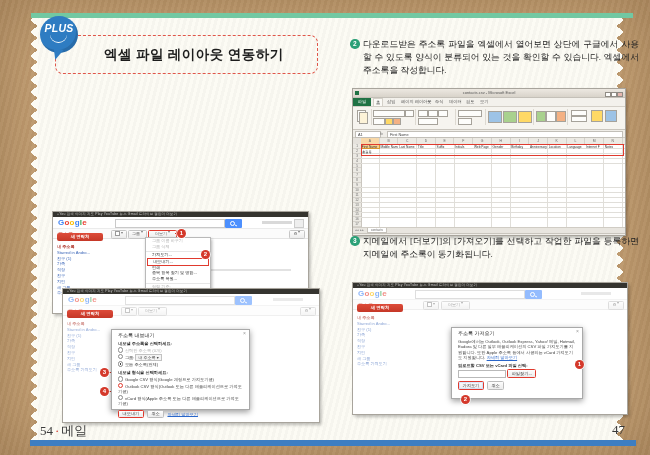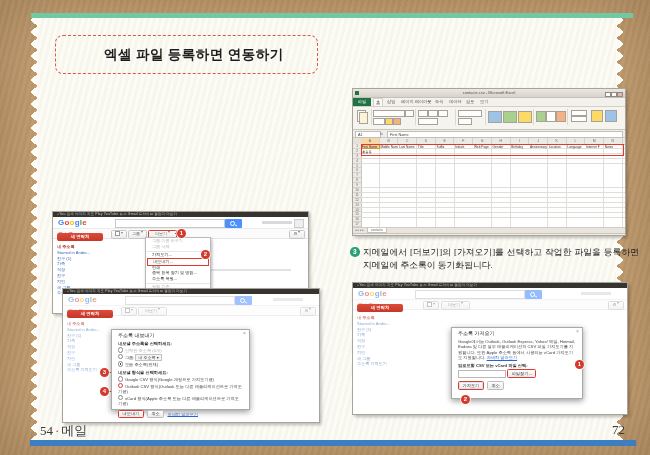--- a/index.html
+++ b/index.html
@@ -22,21 +22,21 @@
   .b-word{position:absolute;left:0;top:6px;width:38px;text-align:center;color:#fff;font:bold italic 10.5px "Liberation Sans",sans-serif;letter-spacing:.3px;}
   .b-smile{position:absolute;left:10px;top:17px;width:17px;height:9px;border-bottom:1.8px solid #fff;border-radius:0 0 9px 9px;}
   .b-tail{position:absolute;left:13px;top:33px;width:0;height:0;border-left:3px solid transparent;border-right:7px solid transparent;border-top:11px solid #2e7cc2;transform:rotate(8deg);}
 
   .intro{position:absolute;left:38px;top:92px;width:280px;font-size:9.8px;line-height:1.55;color:#141414;text-align:justify;z-index:4;}
   .step{position:absolute;font-size:8.8px;line-height:1.5;color:#222;z-index:4;padding-left:13px;text-align:justify;}
   .step .num{position:absolute;left:0;top:1px;width:9.5px;height:9.5px;border-radius:50%;background:#2ca077;color:#fff;
              font:bold 6.5px/9.5px "Liberation Sans",sans-serif;text-align:center;}
   .step1{left:38px;top:161px;width:283px;}
   .step2{left:350px;top:38px;width:276px;}
-  .step3{left:350px;top:246px;width:276px;}
+  .step3{left:350px;top:235px;width:276px;}
   .foot{position:absolute;top:422px;font-size:13px;color:#3a3a3a;z-index:4;}
   .footL{left:40px;} .footR{left:612px;}
   .foot .sep{color:#d4392b;padding:0 2px;}
 
   
   .shot{position:absolute;background:#fff;border:1px solid #a8a49c;box-shadow:1.5px 2px 3px rgba(0,0,0,.25);
         font-family:"Liberation Sans",sans-serif;overflow:hidden;z-index:4;}
   .chrome{height:5px;background:#35342f;color:#c9c9c9;font-size:3.4px;line-height:5px;white-space:nowrap;overflow:hidden;padding:0 4px;letter-spacing:.2px;}
   .ghead{position:relative;height:11px;border-bottom:1px solid #ebebeb;}
   .glogo{position:absolute;left:5px;top:1px;font:bold 8px/10px "Liberation Sans",sans-serif;letter-spacing:.2px;}
@@ -132,21 +132,27 @@
 <body>
 
 <div class="canvas">
   <div class="paper"></div>
   <div class="tear tear-left"></div>
   <div class="tear tear-right"></div>
   <div class="bar-top"></div>
   <div class="bar-bottom"></div>
 
   <div class="title-box">
-    <div class="title-text">엑셀 파일 등록하면 연동하기</div>
+    <div class="title-text">엑셀 파일 레이아웃 연동하기</div>
+  </div>
+  <div class="balloon">
+    <div class="b-circle"></div>
+    <div class="b-word">PLUS</div>
+    <div class="b-smile"></div>
+    <div class="b-tail"></div>
   </div>
 
 
 
   <div class="shot" style="left:52px;top:211px;width:255px;height:101px;">
     <div class="chrome">+You  검색  이미지  지도  Play  YouTube  뉴스  Gmail  드라이브  캘린더  더보기</div>
     <div class="ghead">
       <div class="glogo"><i class="lb">G</i><i class="lr">o</i><i class="ly">o</i><i class="lb">g</i><i class="lg">l</i><i class="lr">e</i></div>
       <div class="gsearch"></div>
       <div class="gsbtn"></div>
@@ -239,20 +245,24 @@
       </div>
     </div>
     <div class="badge" style="left:37px;top:79px;">3</div>
     <div class="rline" style="left:45px;top:83px;width:5px;height:1px;"></div>
     <div class="badge" style="left:37px;top:98px;">4</div>
     <div class="rline" style="left:45px;top:102px;width:5px;height:1px;"></div>
   </div>
 
   <div class="foot footL"><span>54</span><span class="sep">·</span><span>메일</span></div>
 
+  <div class="step step2">
+    <span class="num">2</span>
+    <span>다운로드받은 주소록 파일을 엑셀에서 열어보면 상단에 구글에서 사용할 수 있도록 양식이 분류되어 있는 것을 확인할 수 있습니다. 엑셀에서 주소록을 작성합니다.</span>
+  </div>
 
   <div class="shot shotX">
     <div class="xtitle">
       <span class="xico"></span>
       <span>contacts.csv - Microsoft Excel</span>
       <span class="xwb xw1"></span>
       <span class="xwb xw2"></span>
       <span class="xwb xw3"></span>
     </div>
     <div class="xtabs">
@@ -425,14 +435,14 @@
         <span class="dbtn blue hl">가져오기</span>
         <span class="dbtn">취소</span>
       </div>
     </div>
     <div class="badge" style="left:222px;top:77px;">1</div>
     <div class="rline" style="left:216px;top:81px;width:6px;height:1px;"></div>
     <div class="badge" style="left:108px;top:112px;">2</div>
     <div class="rline" style="left:112px;top:106px;width:1px;height:6px;"></div>
   </div>
 
-  <div class="foot footR">72</div>
+  <div class="foot footR">47</div>
 </div>
 
 </body></html>

